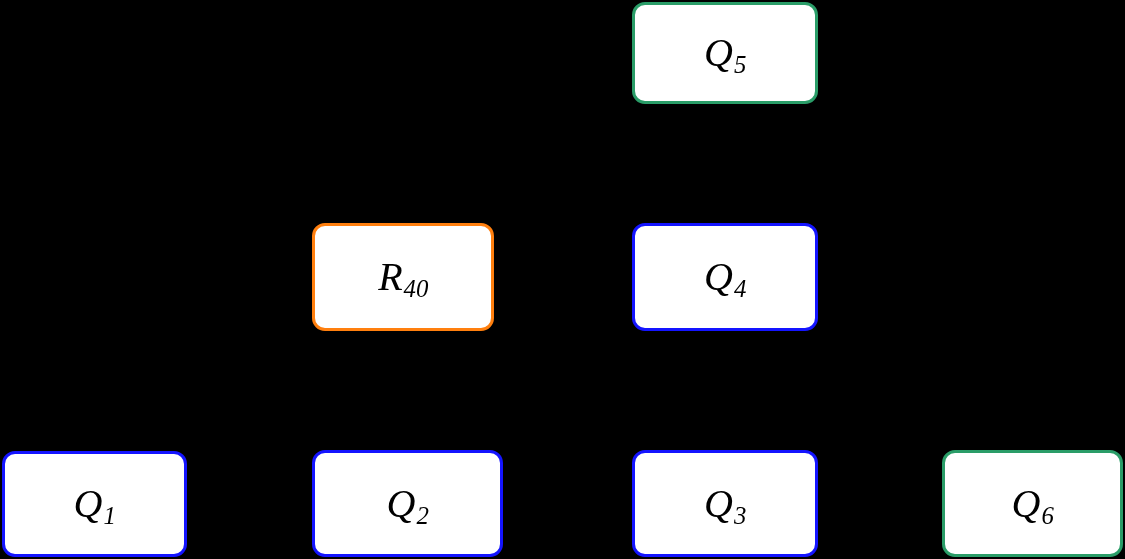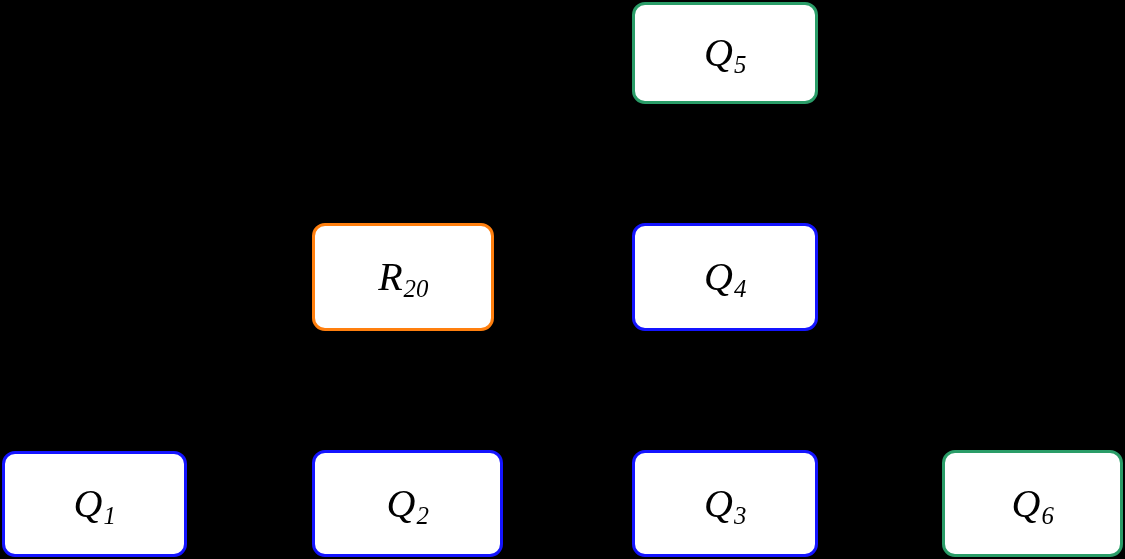--- a/index.html
+++ b/index.html
@@ -63,21 +63,21 @@
   <div class="node c-green" style="left:632px; top:2px; width:186px; height:102px;">
     <span class="node-label">
       <span>Q</span>
         <span class="sub">5</span>
     </span>
   </div>
 
   <div class="node c-orange" style="left:312px; top:223px; width:182px; height:108px;">
     <span class="node-label">
       <span>R</span>
-        <span class="sub">20</span>
+        <span class="sub">40</span>
     </span>
   </div>
 
   <div class="node c-blue" style="left:632px; top:223px; width:186px; height:108px;">
     <span class="node-label">
       <span>Q</span>
         <span class="sub">4</span>
     </span>
   </div>
 

